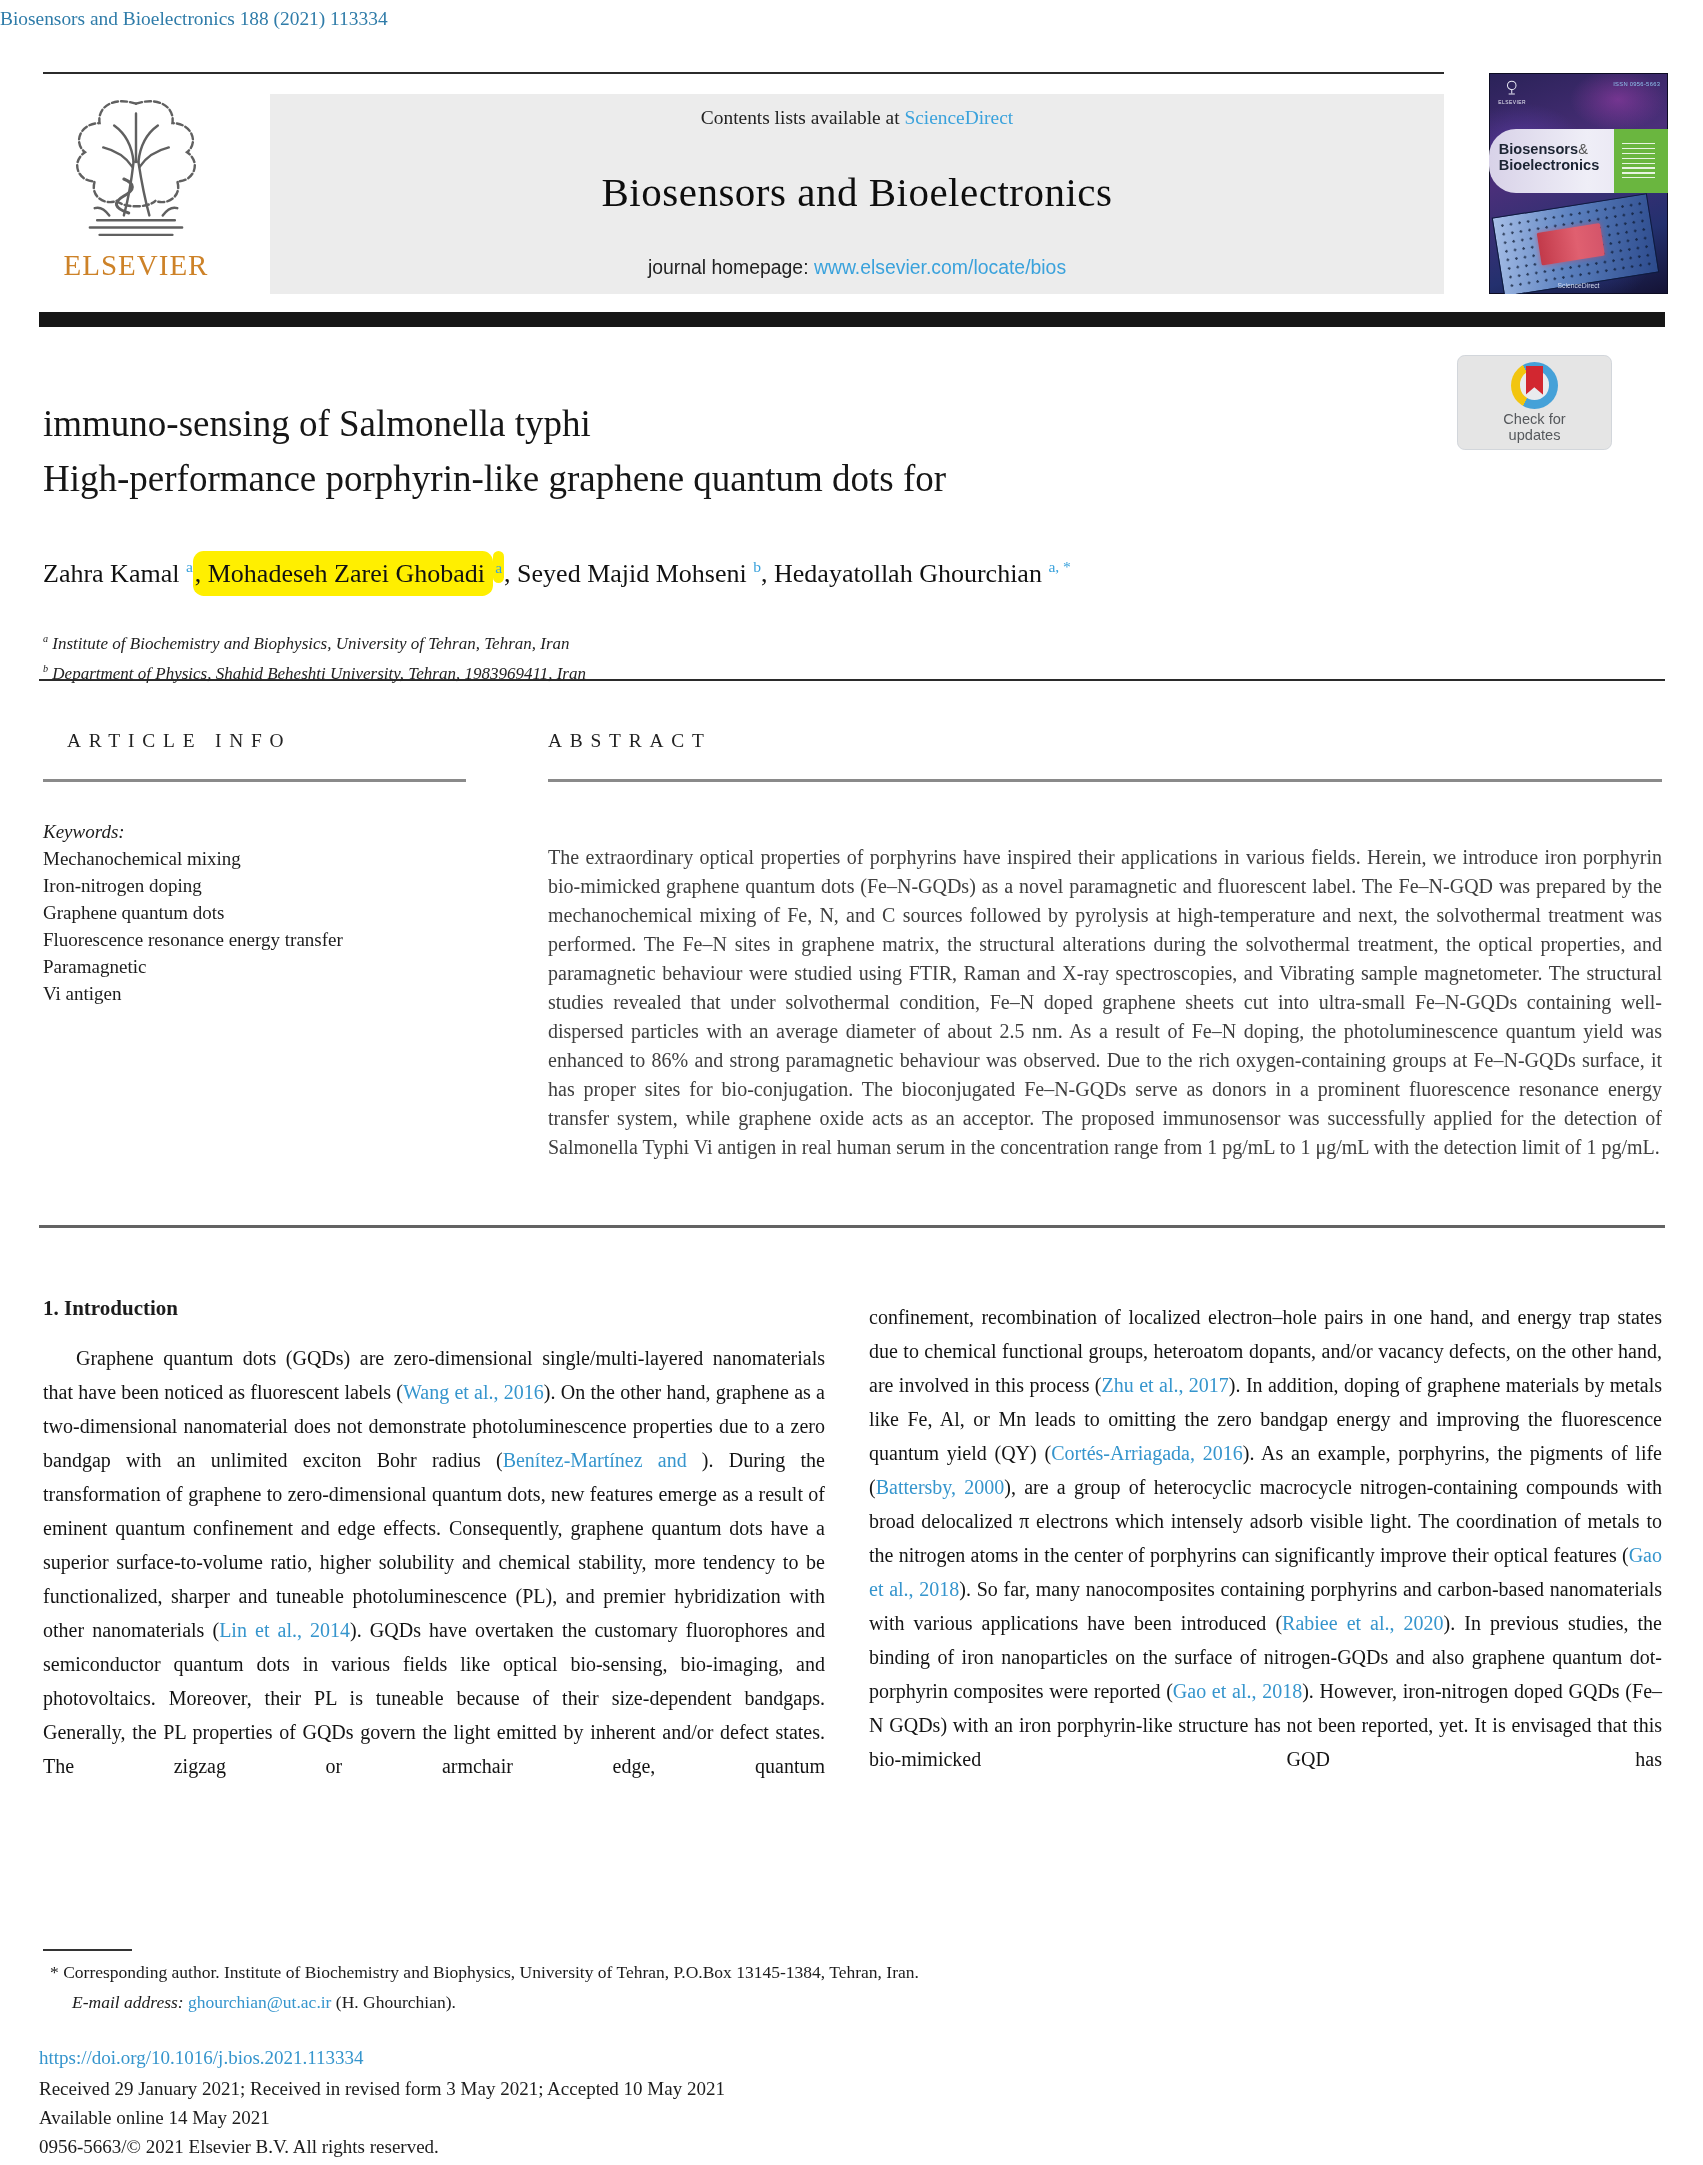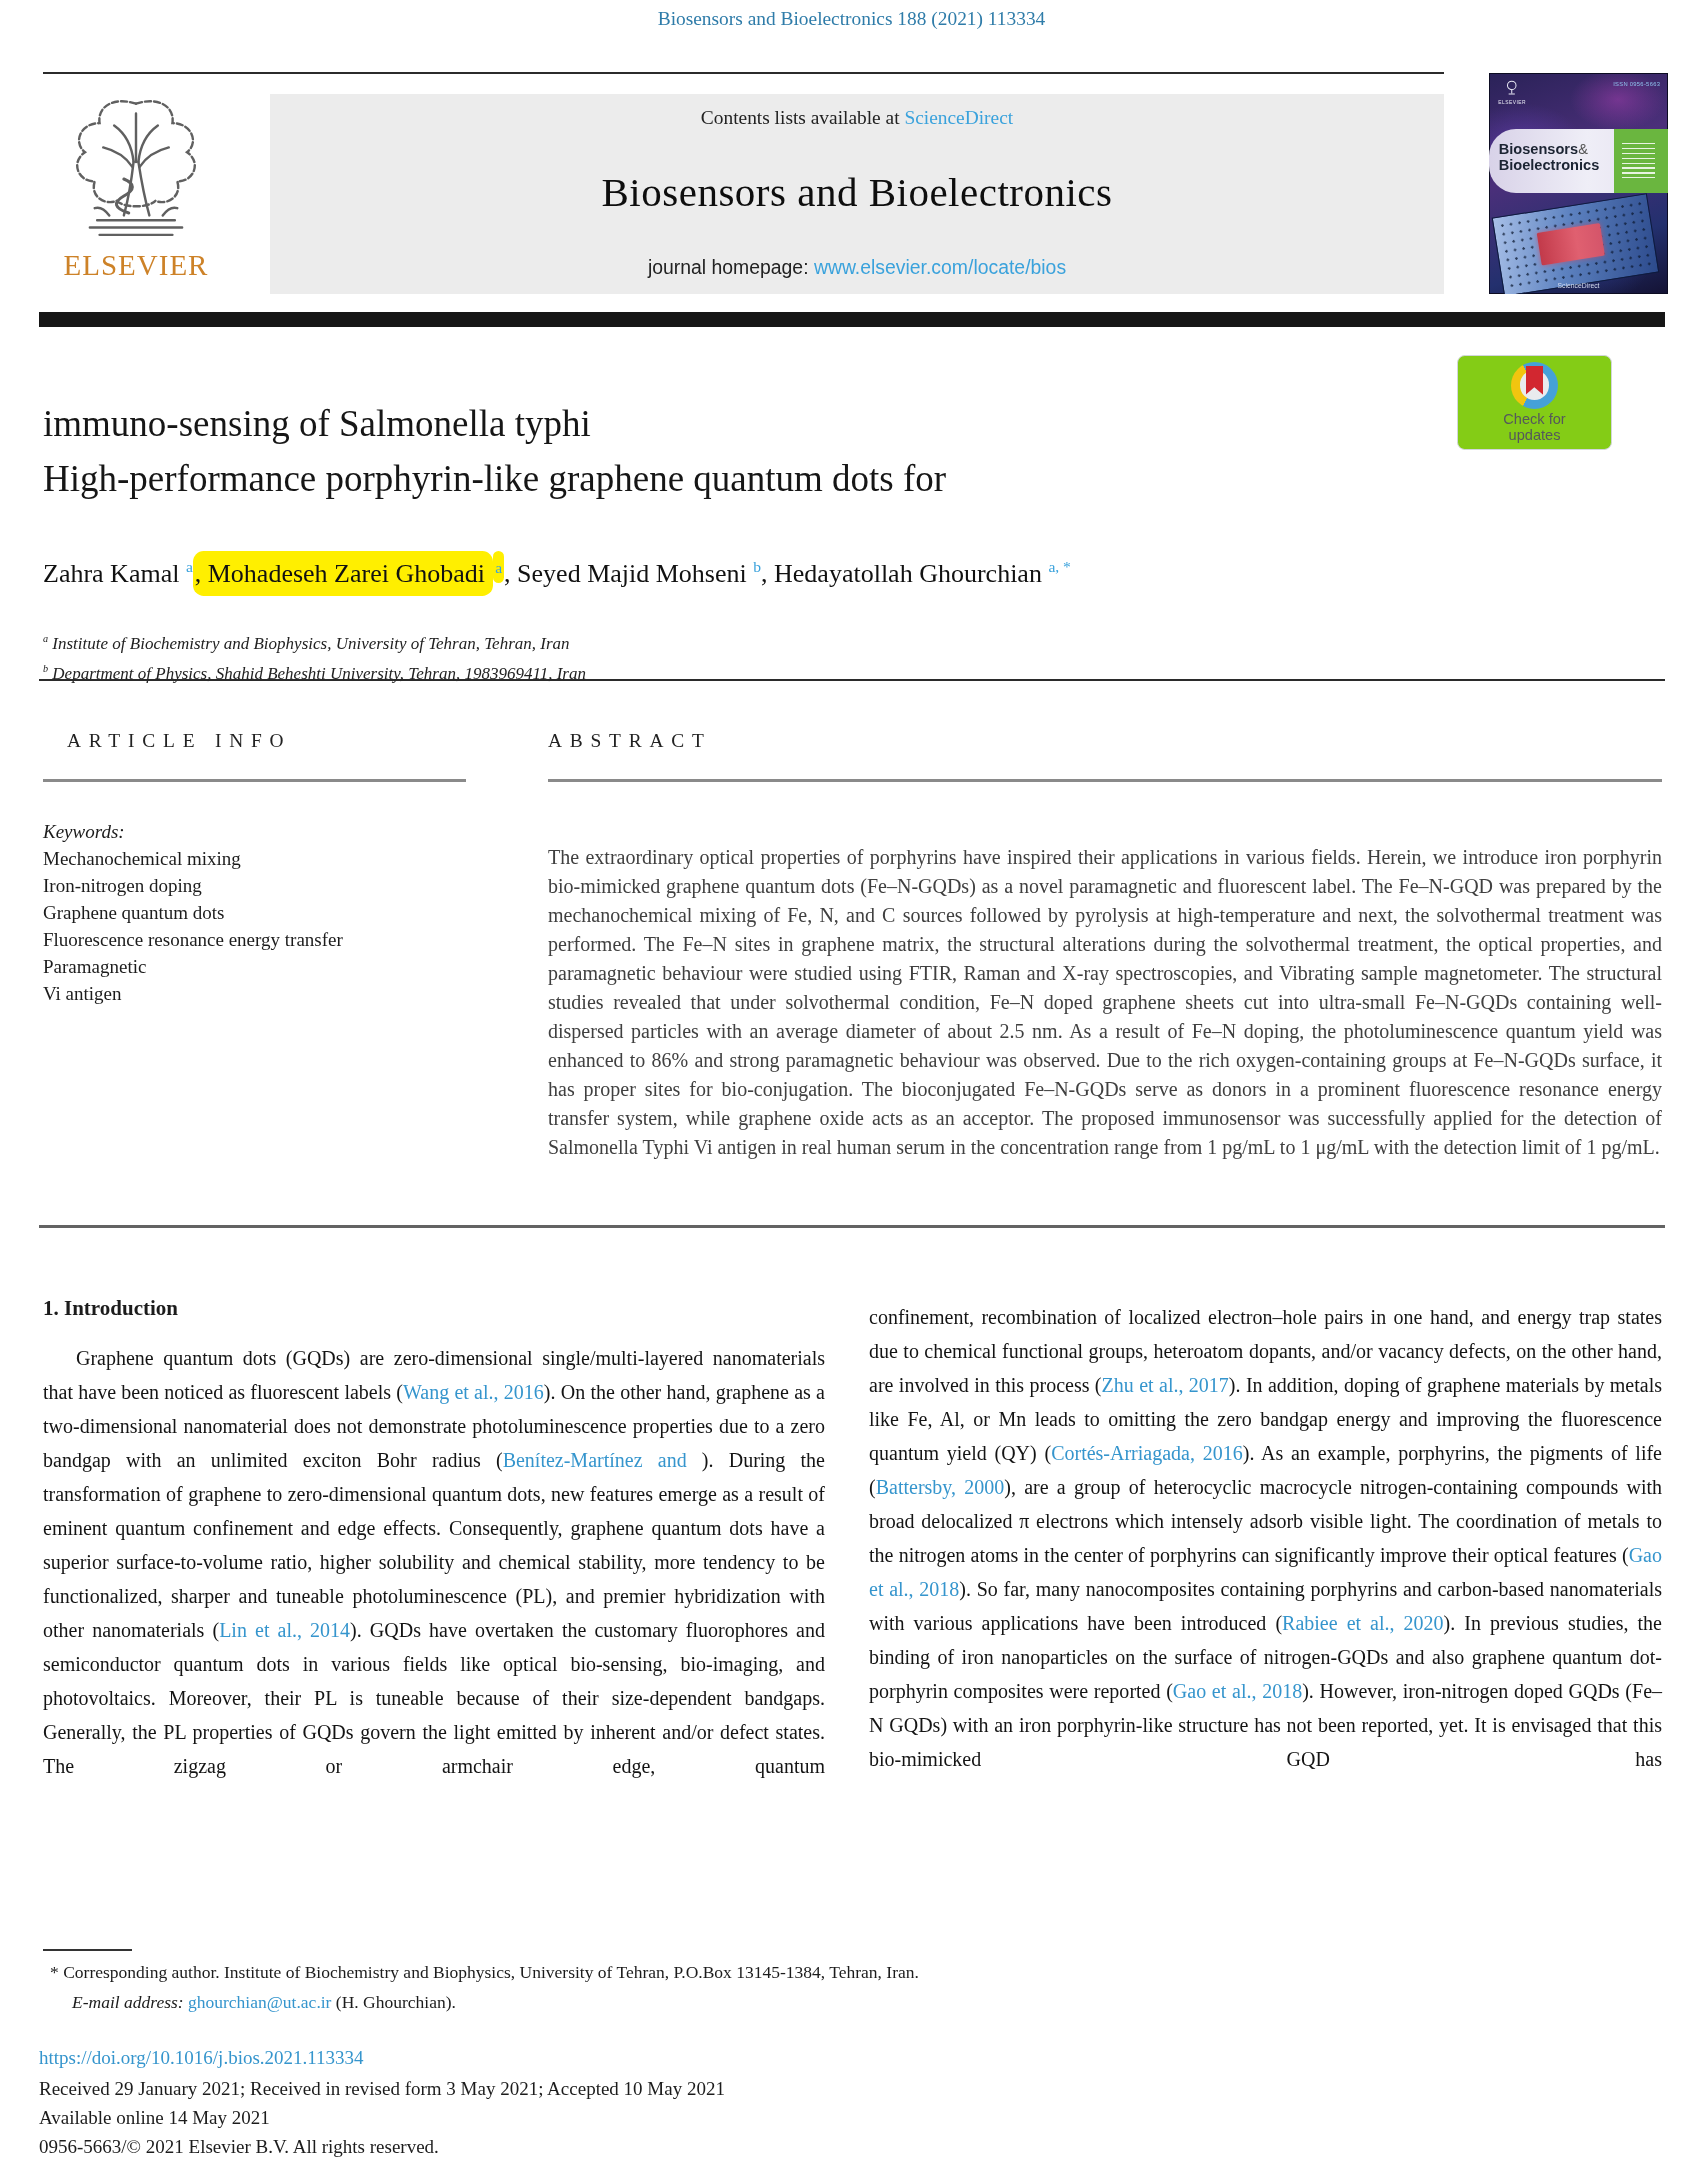--- a/index.html
+++ b/index.html
@@ -14,21 +14,21 @@
   }
   .sans { font-family: "Liberation Sans", sans-serif; }
   .link { color: #3595cd; }
   .bright { color: #3aa2dc; }
   .sup { vertical-align: super; font-size: 0.60em; line-height: 0; }
   .sup.link { color: #3aa2dc; }
   .hl { background: #ffef00; padding: 7.8px 1.9px; border-radius: 10.7px; }
   .i { font-style: italic; }
 
   
-  .running-head { position:absolute; top:7.8px; left:0; width:100%; text-align:center;
+  .running-head { position:absolute; top:7.8px; left:0; width:100%; text-align:left;
     font-size:19.4px; color:#2f7ca9; }
 
   .rule-top { position:absolute; top:72px; left:43px; width:1401px; height:1.9px; background:#2b2b2b; }
 
   
   .band { position:absolute; left:270px; top:94px; width:1174px; height:200px;
     background:#ececec; display:flex; flex-direction:column; justify-content:space-between;
     padding:12.6px 9.7px 15.5px 9.7px; text-align:center; }
   .contents-line { font-size:19.4px; color:#222; }
   .journal-title { font-size:41px; color:#0e0e0e; letter-spacing:0.5px; }
@@ -70,21 +70,21 @@
     box-shadow:0 0 5.8px rgba(220,70,90,.6); }
   .cov-sd { position:absolute; bottom:4.9px; left:0; right:0; text-align:center; font-size:6.8px;
     color:#d7def2; font-family:"Liberation Sans",sans-serif; }
 
   .black-bar { position:absolute; left:39px; top:312px; width:1626px; height:14.6px; background:#161616; }
 
   
   .article-title { position:absolute; left:43px; top:396px; width:1320px;
     font-size:37px; line-height:55px; color:#161616; }
   .badge { position:absolute; left:1457px; top:355px; width:155px; height:95px;
-    background:#84cc16; border:1px solid #d2d6db; border-radius:7.8px; text-align:center; }
+    background:#e5e5e5; border:1px solid #d2d6db; border-radius:7.8px; text-align:center; }
   .cm-ring { width:47px; height:47px; border-radius:50%; margin:5.8px auto 1.9px auto; position:relative;
     background:conic-gradient(#45a1d8 0 210deg, #f2c50f 210deg 330deg, #45a1d8 330deg 360deg); }
   .cm-ring::before { content:""; position:absolute; inset:8.7px; background:#e9ebee; border-radius:50%; }
   .cm-mark { position:absolute; left:14.6px; top:3.9px; width:17.5px; height:29px; background:#d22730;
     clip-path:polygon(0 0, 100% 0, 100% 100%, 50% 74%, 0 100%); }
   .badge-text { font-family:"Liberation Sans",sans-serif; font-size:14.6px; line-height:16.5px; color:#55585c; }
 
   
   .authors { position:absolute; left:43px; top:559px; width:1456px; font-size:26px; color:#111; }
   .affils { position:absolute; left:43px; top:629px; width:1164px; font-style:italic;

